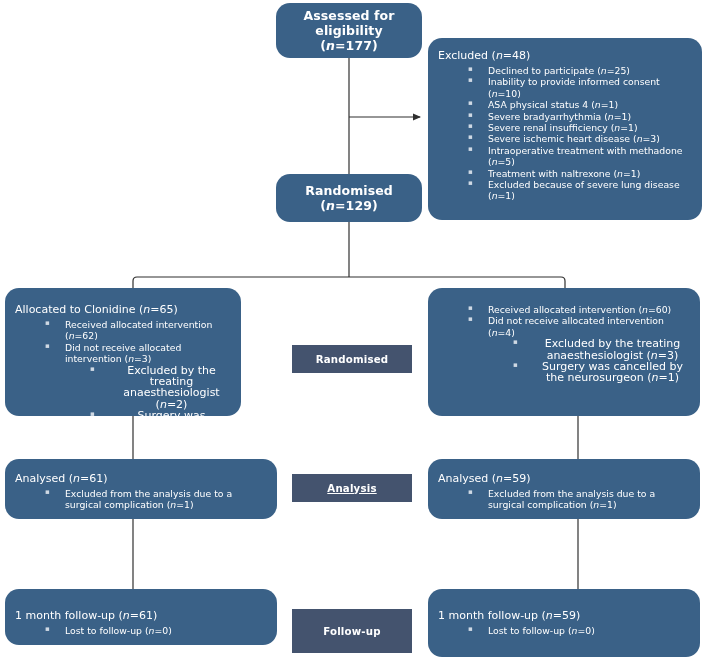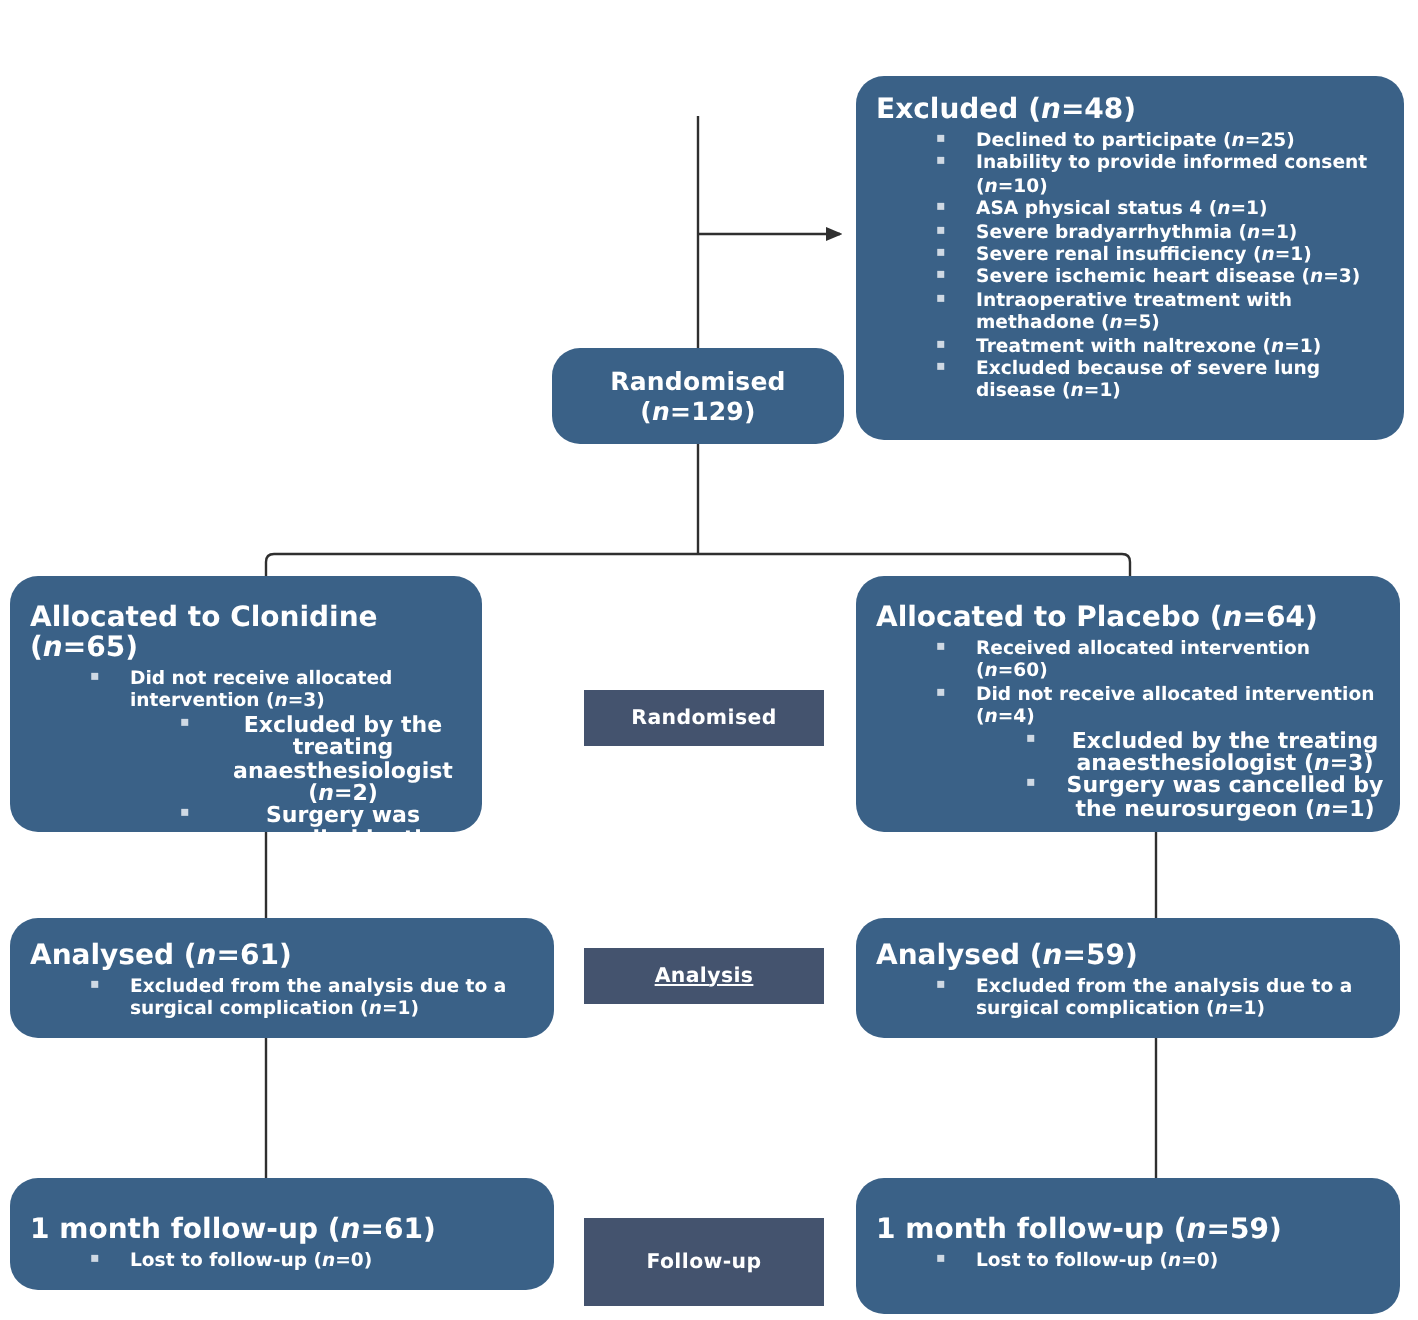--- a/index.html
+++ b/index.html
@@ -43,35 +43,34 @@
     justify-content: center;
     text-align: center;
   }
   .box-title {
     font-weight: bold;
     font-size: 12.5px;
     line-height: 15px;
     letter-spacing: 0.1px;
   }
   .box-heading {
-    font-weight: bold;
-    font-size: 14px;
+    font-weight: normal;
+    font-size: 11px;
     line-height: 15px;
     display: block;
     margin: 0;
     padding: 0;
   }
   .ital { font-style: italic; }
 
   
   ul.lvl1 {
     list-style: none;
     margin: 2px 0 0 0;
     padding: 0 0 0 30px;
-    font-weight: bold;
   }
   ul.lvl1 > li {
     position: relative;
     font-size: 9.3px;
     line-height: 11.4px;
     padding-left: 20px;
     margin-bottom: 0px;
     color: #ffffff;
   }
   ul.lvl1 > li > .btxt { display: block; }
@@ -153,20 +152,27 @@
     <line x1="349" y1="222" x2="349" y2="277" stroke="#2f2f2f" stroke-width="1.2"></line>
     <path d="M133,288 L133,281 Q133,277 137,277 L561,277 Q565,277 565,281 L565,288" fill="none" stroke="#2f2f2f" stroke-width="1.2"></path>
 
     <line x1="133" y1="416" x2="133" y2="459" stroke="#2f2f2f" stroke-width="1.2"></line>
     <line x1="578" y1="416" x2="578" y2="459" stroke="#2f2f2f" stroke-width="1.2"></line>
 
     <line x1="133" y1="519" x2="133" y2="589" stroke="#2f2f2f" stroke-width="1.2"></line>
     <line x1="578" y1="519" x2="578" y2="589" stroke="#2f2f2f" stroke-width="1.2"></line>
   </svg>
 
+  <div class="box box-center" id="node-assessed">
+    <div class="box-title">Assessed for</div>
+    <div class="box-title">eligibility</div>
+    <div class="box-title">
+      (<span class="ital">n</span>=<span>177</span>)
+    </div>
+  </div>
 
   <div class="box" id="node-excluded">
     <div class="box-heading">
       Excluded (<span class="ital">n</span>=<span>48</span>)
     </div>
     <ul class="lvl1">
       <li>
           <span class="btxt">Declined to participate (<i>n</i>=25)</span>
         </li>
       <li>
@@ -201,34 +207,34 @@
     <div class="box-title">
       (<span class="ital">n</span>=<span>129</span>)
     </div>
   </div>
 
   <div class="box" id="node-alloc-left">
     <div class="box-heading">
       Allocated to Clonidine (<span class="ital">n</span>=<span>65</span>)
     </div>
     <ul class="lvl1">
+      <li>
+          <span class="btxt">Received allocated intervention (<i>n</i>=62)</span>
+        </li>
       <li>
         <span class="btxt">Did not receive allocated intervention (<i>n</i>=3)</span>
         <ul class="lvl2">
           <li><span class="btxt">Excluded by the treating anaesthesiologist (<i>n</i>=2)</span></li>
           <li><span class="btxt">Surgery was cancelled by the neurosurgeon (<i>n</i>=1)</span></li>
         </ul>
       </li>
     </ul>
   </div>
 
   <div class="box" id="node-alloc-right">
-    <div class="box-heading">
-      Allocated to Placebo (<span class="ital">n</span>=<span>64</span>)
-    </div>
     <ul class="lvl1">
       <li>
           <span class="btxt">Received allocated intervention (<i>n</i>=60)</span>
         </li>
       <li>
         <span class="btxt">Did not receive allocated intervention (<i>n</i>=4)</span>
         <ul class="lvl2">
           <li><span class="btxt">Excluded by the treating anaesthesiologist (<i>n</i>=3)</span></li>
           <li><span class="btxt">Surgery was cancelled by the neurosurgeon (<i>n</i>=1)</span></li>
         </ul>

